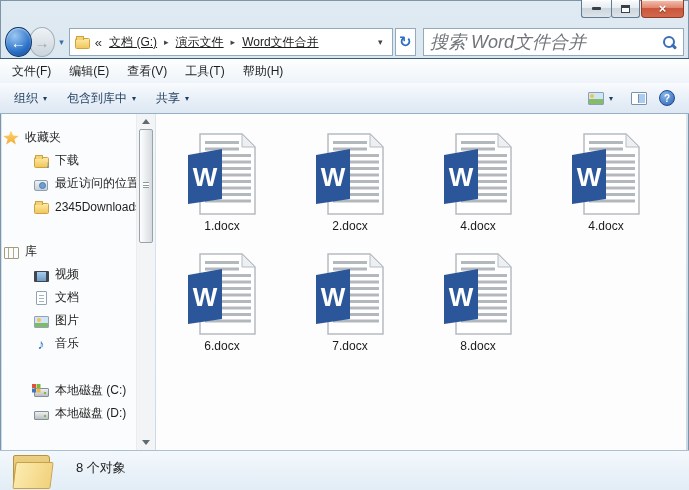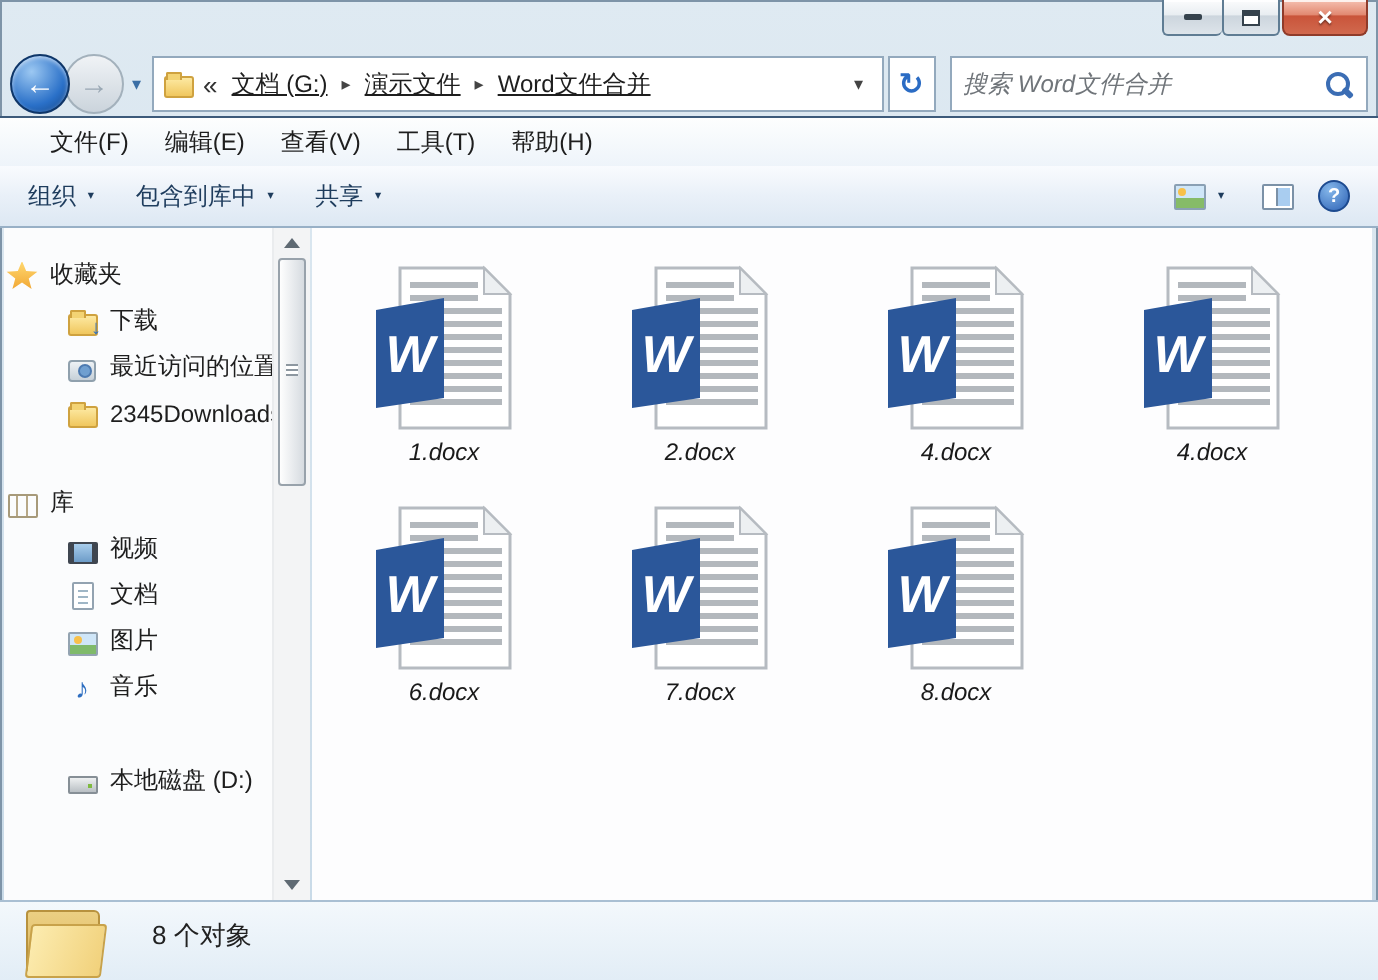--- a/index.html
+++ b/index.html
@@ -58,44 +58,44 @@
   .refresh-btn {
     width:24px; height:28px; margin-left:2px; background:#fff; border:1px solid #93a9bd;
     display:flex; align-items:center; justify-content:center;
     color:#2b6cc4; font-size:15px; font-weight:bold;
   }
   .search-box {
     flex:1; height:28px; margin-left:7px; background:#fff; border:1px solid #93a9bd;
     display:flex; align-items:center; padding:0 6px;
   }
   .search-box input {
-    flex:1; border:none; outline:none; font-size:12px; font-family:inherit; color:#c2410c; background:transparent;
+    flex:1; border:none; outline:none; font-size:18px; font-family:inherit; color:#c2410c; background:transparent;
   }
   .search-box input::placeholder { font-style:italic; color:#70757a; }
   .ic-search { width:15px; height:15px; position:relative; flex:0 0 15px; }
   .ic-search::before { content:""; position:absolute; top:1px; left:1px; width:8px; height:8px; border:2px solid #3b6db4; border-radius:50%; }
   .ic-search::after { content:""; position:absolute; left:9px; top:10px; width:6px; height:2.5px; background:#3b6db4; transform:rotate(45deg); border-radius:1px; }
 
   
   .band-sep { position:absolute; top:58px; left:0; right:0; height:1px; background:#3c5a7a; }
   .menubar {
     position:absolute; top:59px; left:0; right:0; height:24px;
     background: linear-gradient(#fdfefe, #eef4fa);
-    display:flex; align-items:center; padding-left:16px;
+    display:flex; align-items:center; padding-left:3px;
   }
   .menu-item { padding:3px 9px; }
 
   
   .toolbar {
     position:absolute; top:83px; left:0; right:0; height:31px;
     background: linear-gradient(#f9fbfe, #e9f0f8 50%, #dde8f3);
     border-bottom:1px solid #98b0c6;
     display:flex; align-items:center; color:#1e3c5d;
   }
-  .tb-item { display:flex; align-items:center; gap:5px; padding:4px 6px; margin-left:8px;font-family:Liberation Mono, monospace; }
+  .tb-item { display:flex; align-items:center; gap:5px; padding:4px 6px; margin-left:8px; }
   .tb-caret { font-size:8px; color:#1e3c5d; }
   .tb-right { margin-left:auto; display:flex; align-items:center; gap:12px; padding-right:14px; }
   .ic-views { width:16px; height:13px; border:1px solid #8aa0b4; border-radius:1px;
     background: linear-gradient(#cfe6f8 55%, #86bb68 55%); position:relative; }
   .ic-views::before { content:""; position:absolute; top:1px; left:1px; width:4px; height:4px; border-radius:50%; background:#f7c04a; }
   .ic-preview { width:16px; height:13px; border:1px solid #7b91a7; background:#fff; border-radius:1px; position:relative; }
   .ic-preview::after { content:""; position:absolute; right:1px; top:1px; bottom:1px; width:6px; background:#a9cdf0; border-left:1px solid #7b91a7; }
   .ic-help {
     width:16px; height:16px; border-radius:50%;
     background: radial-gradient(circle at 35% 28%, #85b7ea, #2d62b5);
@@ -154,21 +154,21 @@
   .sb-arrow.up { top:5px; border-bottom:5px solid #5f6a73; }
   .sb-arrow.down { bottom:5px; border-top:5px solid #5f6a73; }
   .sb-thumb { position:absolute; left:2px; right:2px; top:15px; height:114px;
     background: linear-gradient(90deg,#fefefe,#d6dbe0); border:1px solid #98a2ab; border-radius:2px; }
   .sb-grip { position:absolute; left:3px; right:3px; top:52px; height:6px;
     background: repeating-linear-gradient(180deg, #8d97a0 0 1px, #fff 1px 2.5px); }
 
   
   .main { position:absolute; left:156px; top:114px; right:3px; bottom:40px; background:#fdfdfe; }
   .grid { display:grid; grid-template-columns:repeat(4, 128px); padding:10px 0 0 2px; }
-  .tile { width:128px; height:120px; display:flex; flex-direction:column; align-items:center; padding-top:8px;font-style:italic; }
+  .tile { width:128px; height:120px; display:flex; flex-direction:column; align-items:center; padding-top:8px; }
   .word-svg { width:70px; height:84px; }
   .tile-label { margin-top:3px; color:#1a1a1a; }
 
   
   .details { position:absolute; left:0; right:0; bottom:0; height:40px;
     background: linear-gradient(#f3f8fc, #e2edf6); border-top:1px solid #a9bfd3; }
   .big-folder { position:absolute; left:13px; top:4px; width:42px; height:34px; }
   .big-folder::before { content:""; position:absolute; left:0; right:5px; top:0; bottom:3px;
     background: linear-gradient(#ecd083, #dcb55e); border:1px solid #b8923e; border-radius:2px 3px 2px 2px; }
   .big-folder::after { content:""; position:absolute; left:1px; right:3px; top:7px; bottom:0;
@@ -339,20 +339,28 @@
       <span class="icon16">
           <span class="ic-music">♪</span>
         </span>
       <span>音乐</span>
     </div>
 
     <div class="sb-gap-b"></div>
 
     <div class="sb-item child">
       <span class="icon16">
+        <span class="ic-disk">
+            <span class="win-flag"></span>
+          </span>
+      </span>
+      <span>本地磁盘 (C:)</span>
+    </div>
+    <div class="sb-item child">
+      <span class="icon16">
           <span class="ic-disk"></span>
         </span>
       <span>本地磁盘 (D:)</span>
     </div>
   </div>
 
   <div class="sb-scroll">
     <div class="sb-arrow up"></div>
     <div class="sb-thumb">
       <div class="sb-grip"></div>

